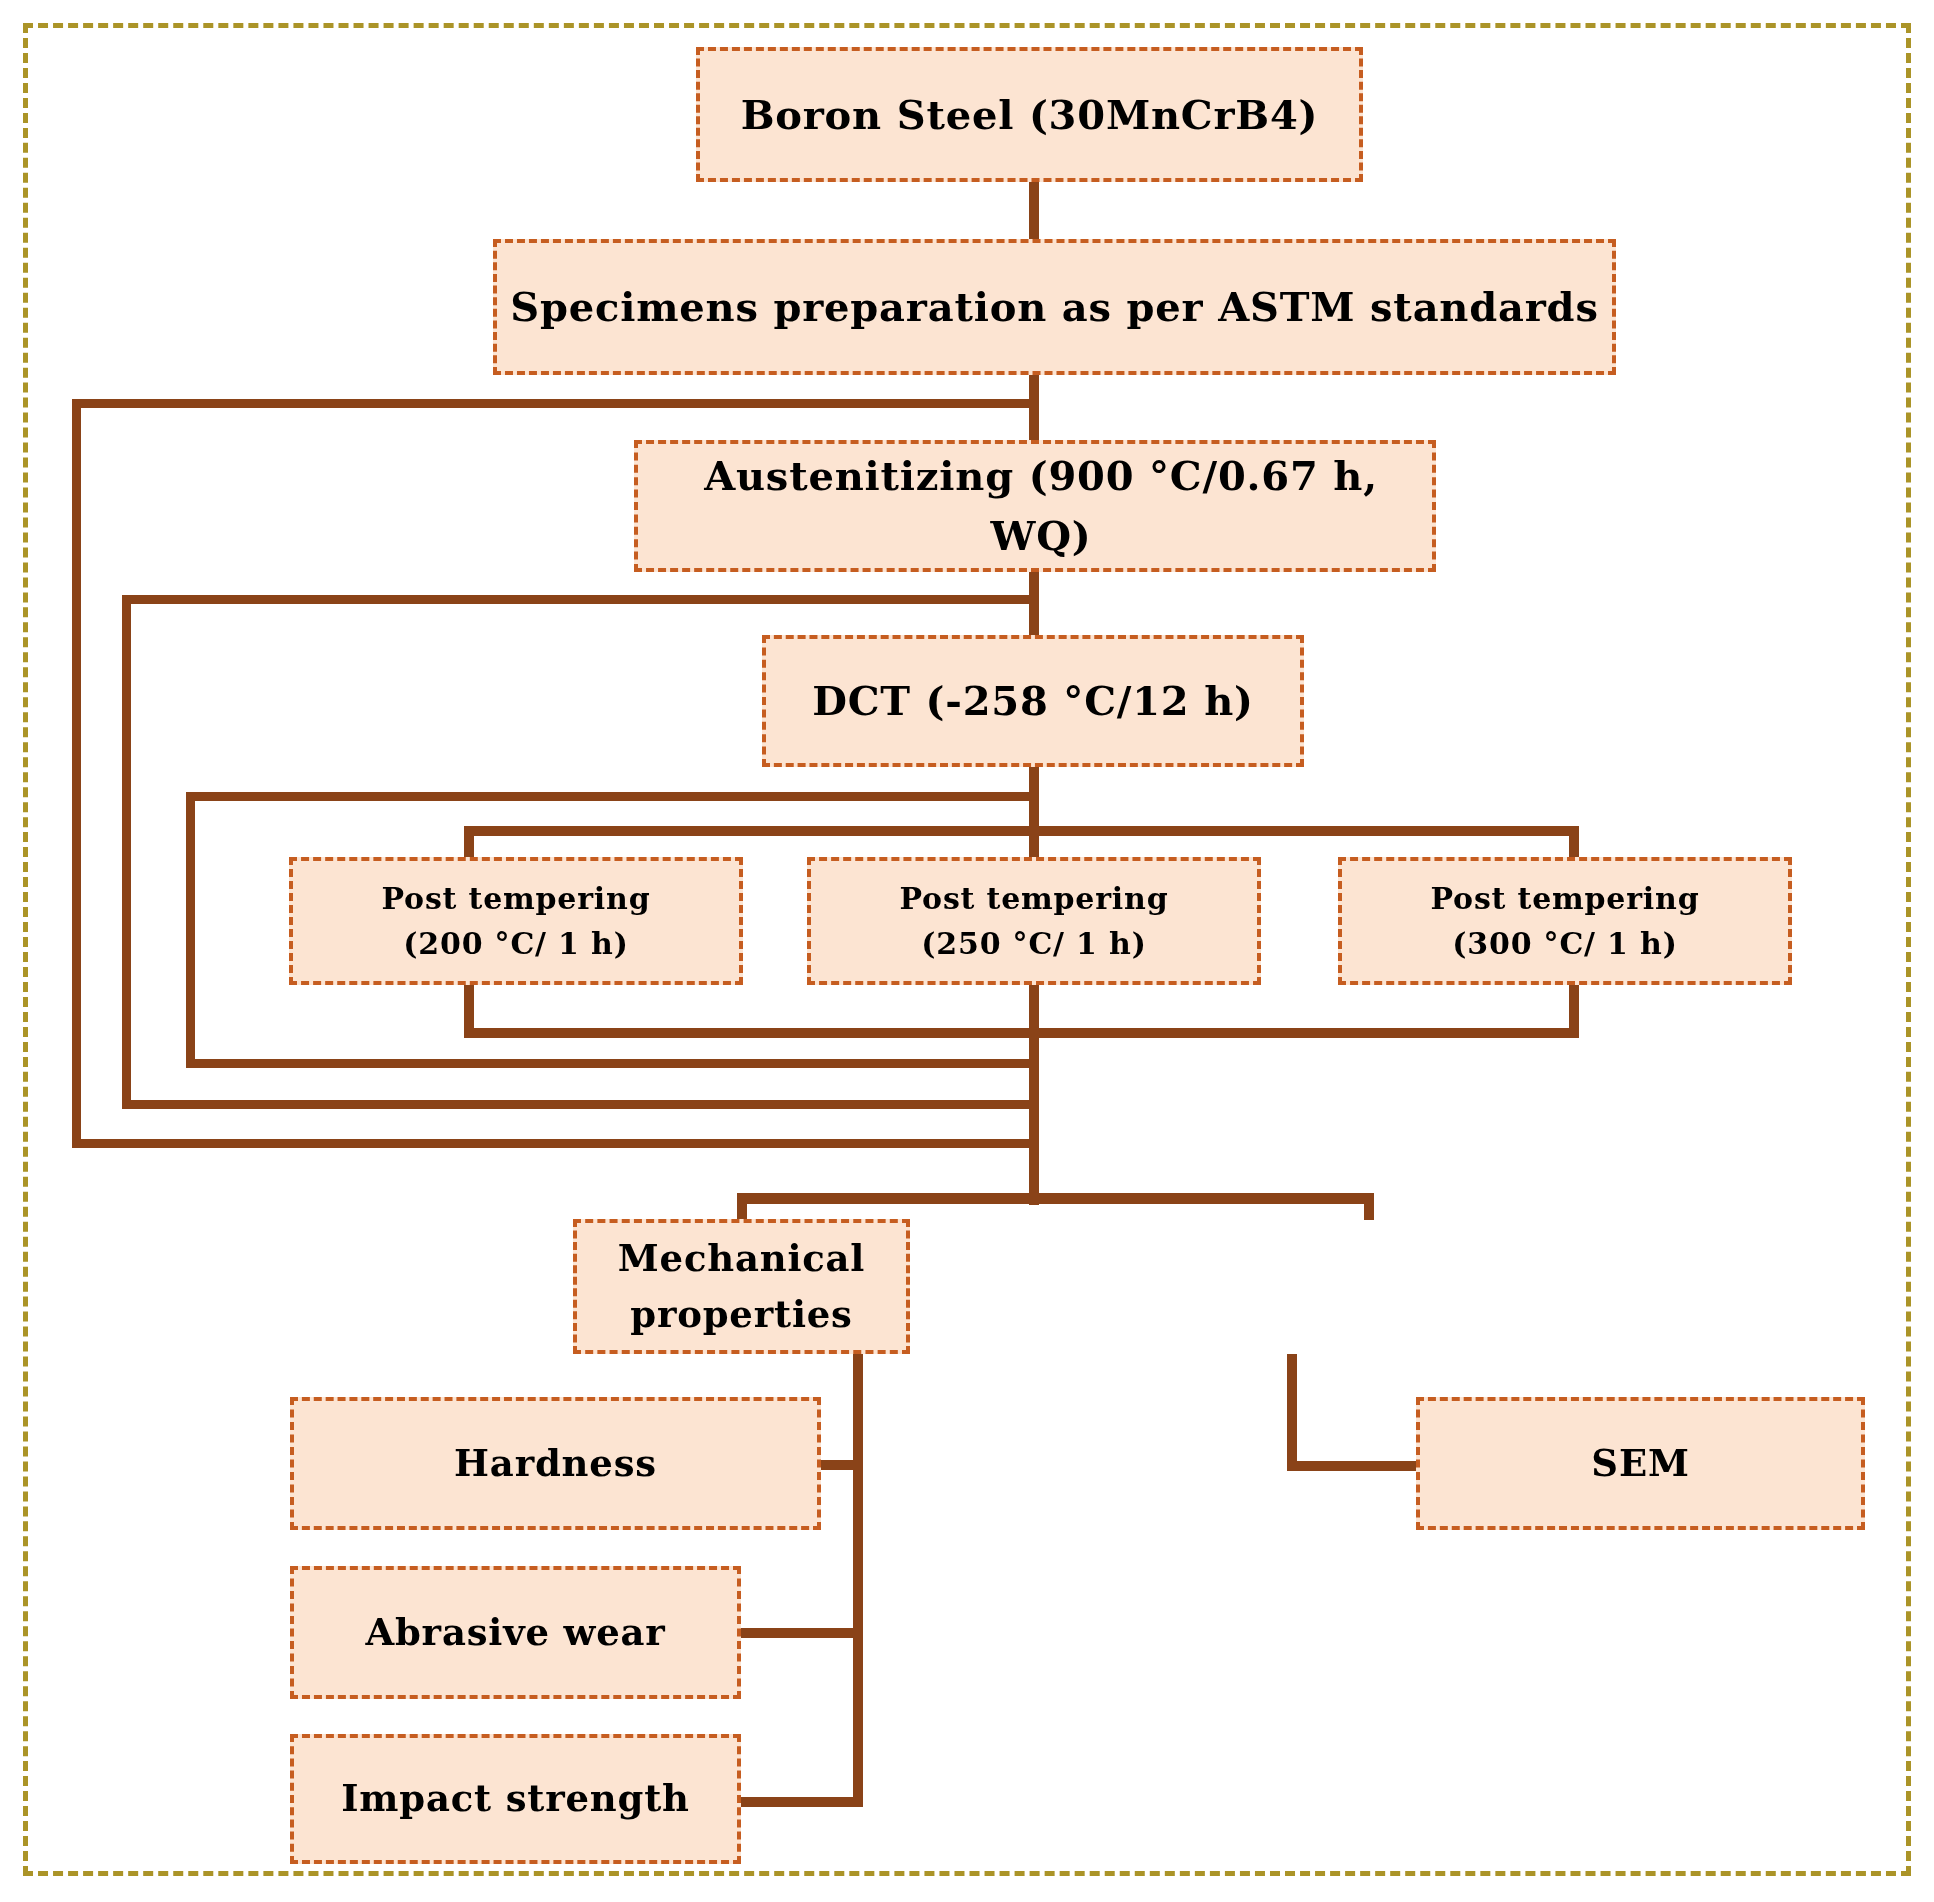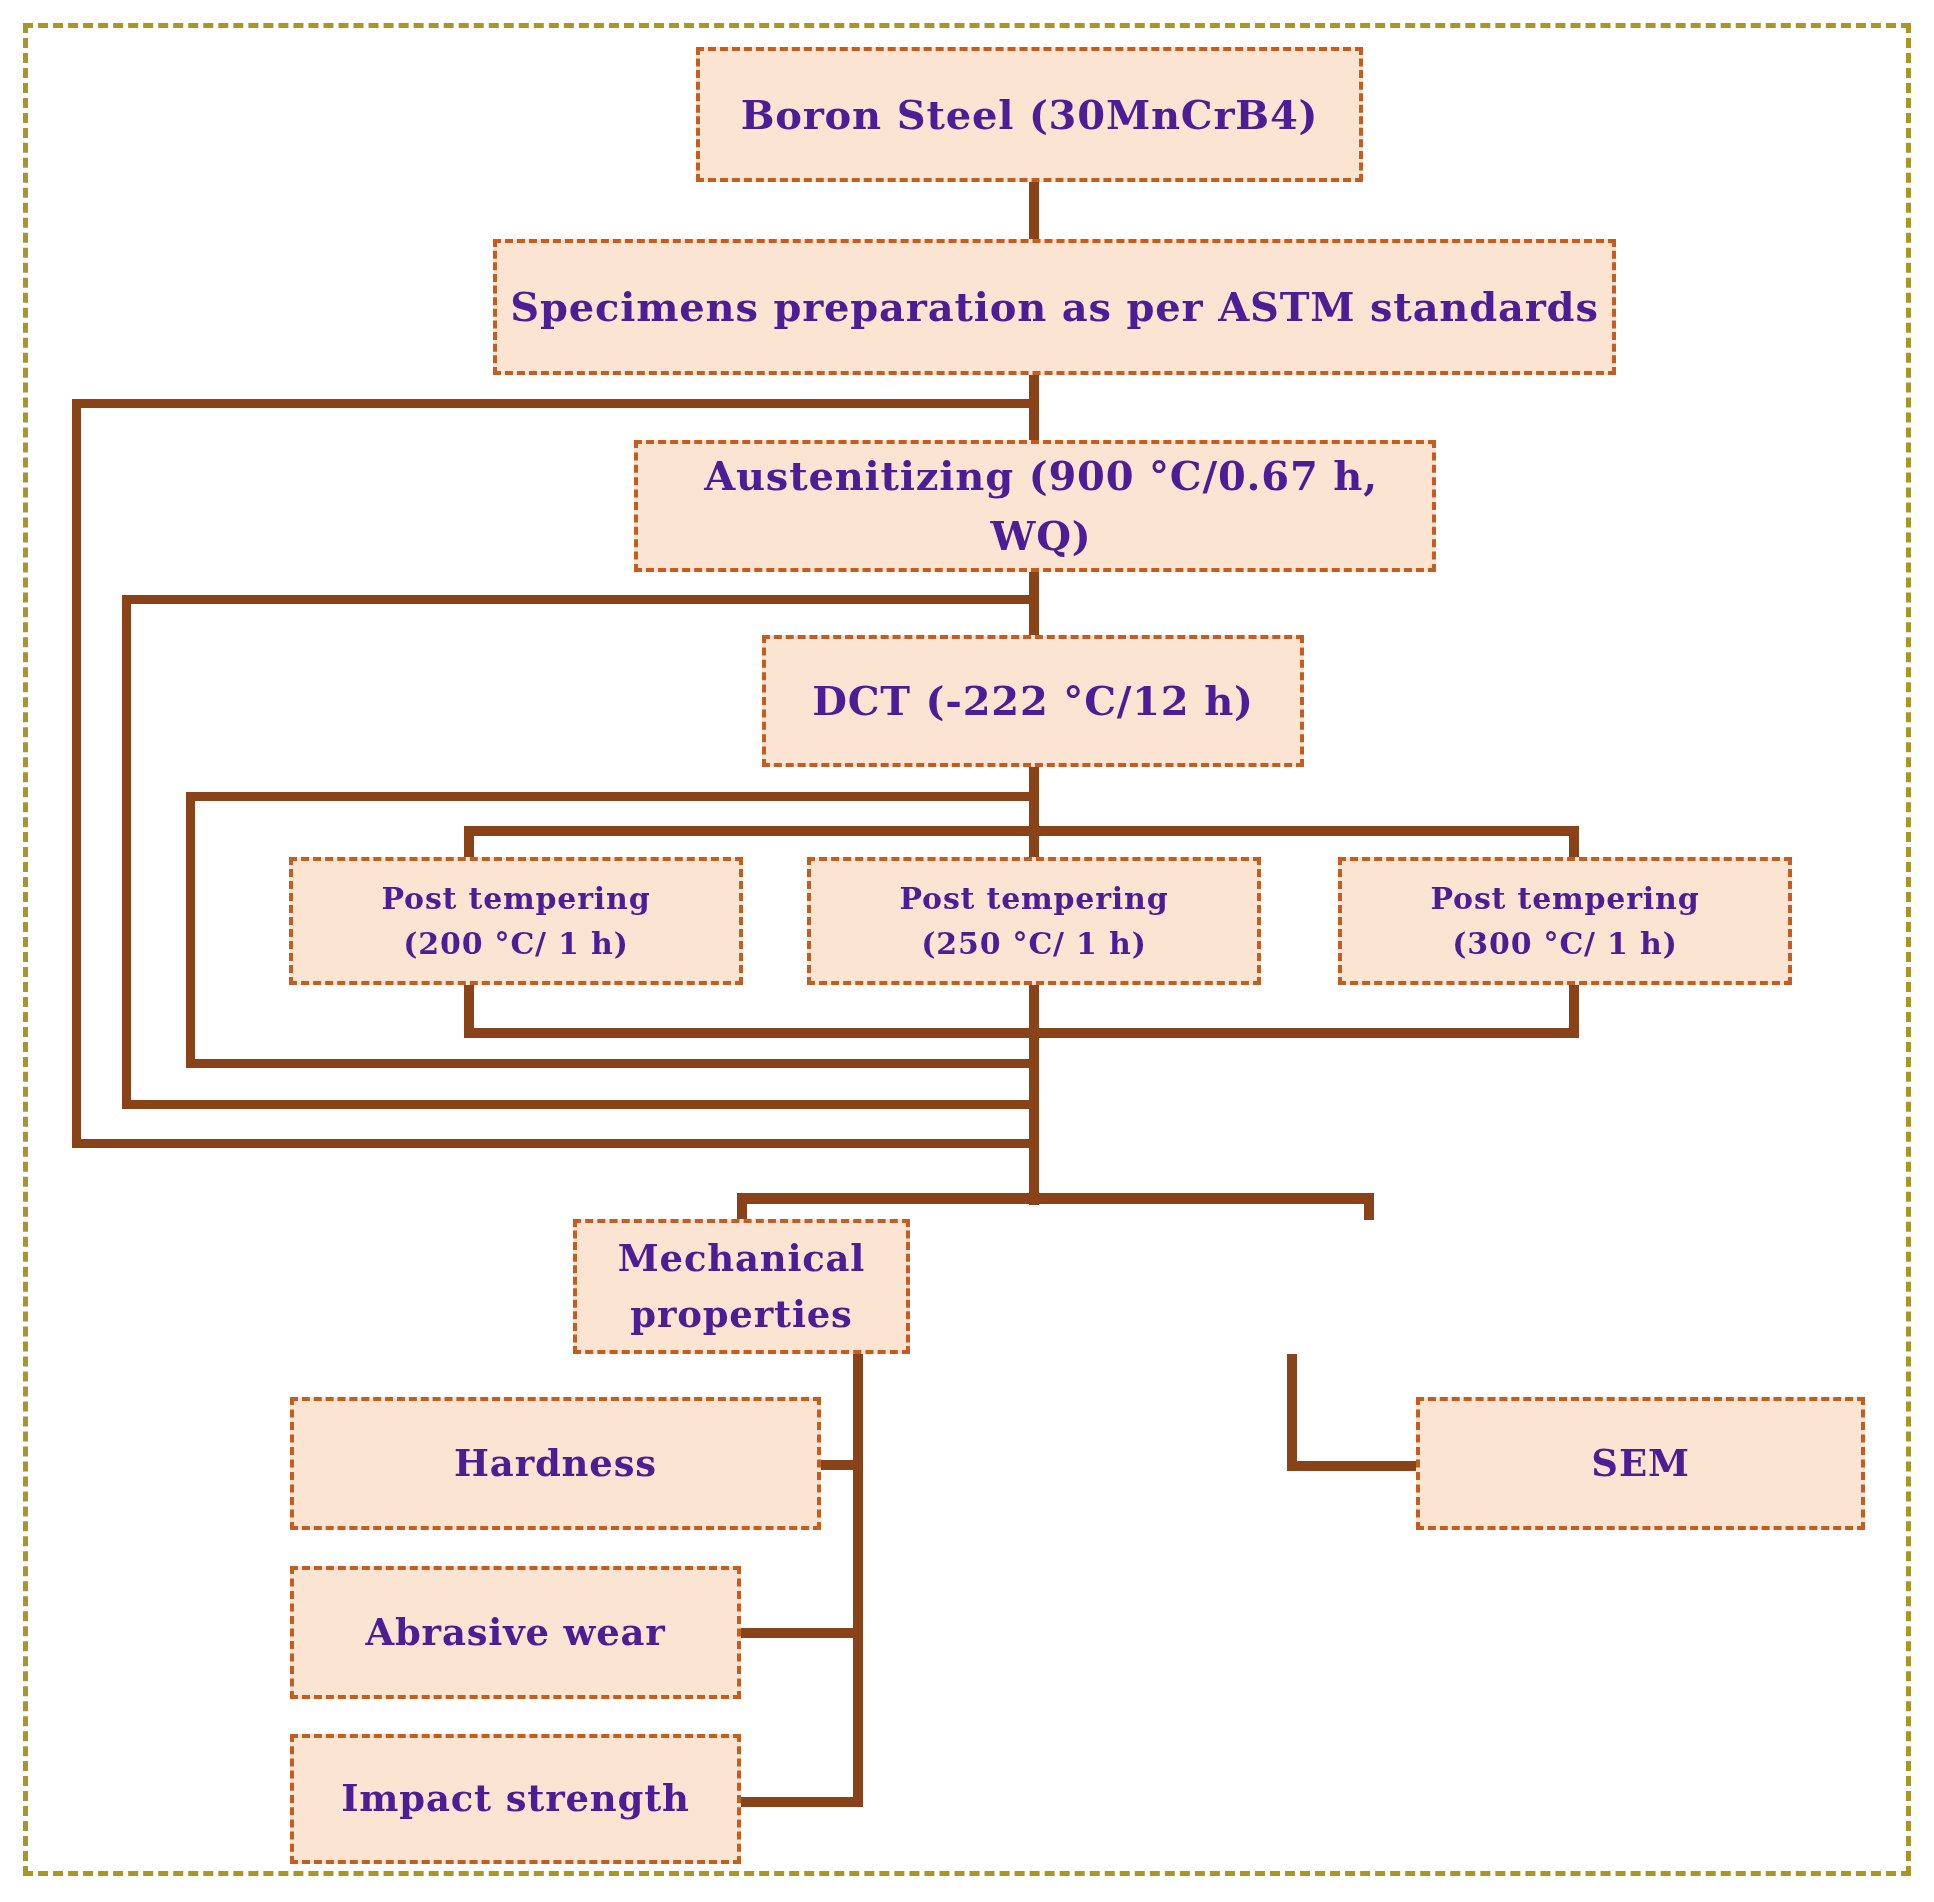--- a/index.html
+++ b/index.html
@@ -22,21 +22,21 @@
     box-sizing:border-box;
     background:#fce4d2;
     border:4.8px dashed #c65d20;
     display:flex;
     align-items:center;
     justify-content:center;
     text-align:center;
     z-index:3;
   }
   .node span{
-    color:#4c1d95;
+    color:#000000;
     font-weight:bold;
     white-space:pre-line;
     line-height:1.5;
     letter-spacing:0.8px;
     padding:0 8px;
   }
   .fs50 span{font-size:40px;}
   .fs46 span{font-size:37px;}
   .fs44 span{font-size:30px;}
   .edge{
@@ -99,21 +99,21 @@
 
   <div class="node fs50" style="left:469px;top:239px;width:1123px;height:136px;margin-left:24px;">
     <span>Specimens preparation as per ASTM standards</span>
   </div>
 
   <div class="node fs50" style="left:634px;top:440px;width:802px;height:132px;padding-left:12px;">
     <span>Austenitizing (900 °C/0.67 h, WQ)</span>
   </div>
 
   <div class="node fs50" style="left:762px;top:635px;width:542px;height:132px;">
-    <span>DCT (-222 °C/12 h)</span>
+    <span>DCT (-258 °C/12 h)</span>
   </div>
 
   <div class="node fs44" style="left:289px;top:857px;width:454px;height:128px;">
     <span>Post tempering
 (200 °C/ 1 h)</span>
   </div>
 
   <div class="node fs44" style="left:807px;top:857px;width:454px;height:128px;">
     <span>Post tempering
 (250 °C/ 1 h)</span>

